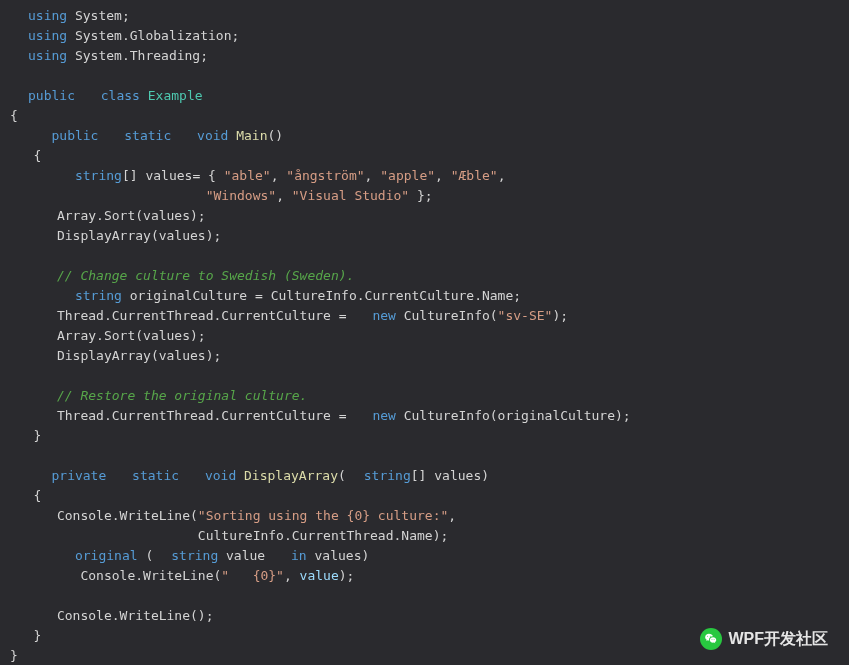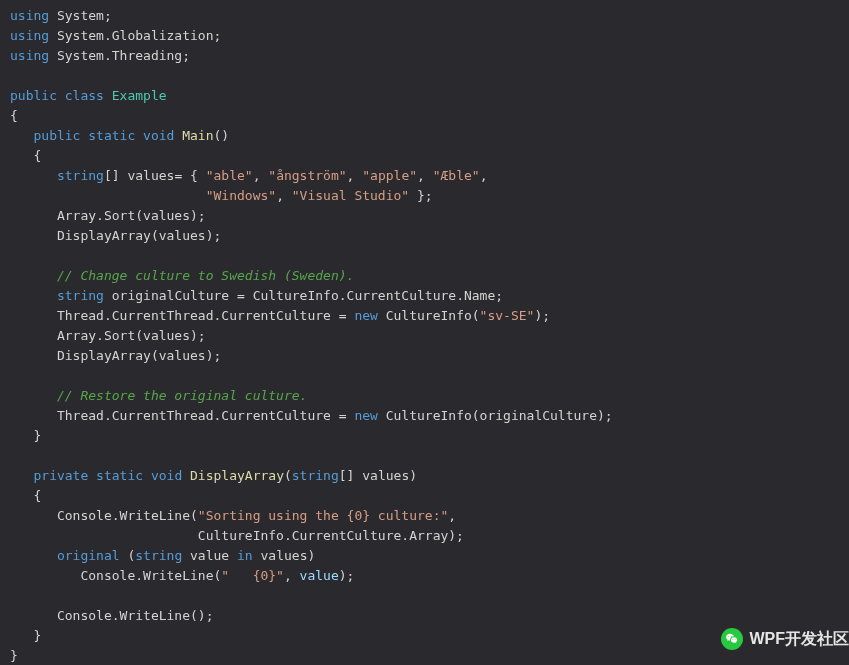--- a/index.html
+++ b/index.html
@@ -1,25 +1,25 @@
 <!DOCTYPE html>
 <html><head>
 <meta charset="utf-8">
 <style>
   html,body{margin:0;padding:0;background:#2a2a2e;color:#d4d4d4;font-family:Consolas,'Courier New',monospace;font-size:13px;line-height:20px;}
   .viewport{width:849px;height:665px;background:#2a2a2e;position:relative;overflow:hidden;}
   pre{margin:0;padding:6px 10px;white-space:pre;}
-  .tok-kw{color:#569cd6;}
+  .tok-kw{color:#569cd6;margin-left:18px;}
   .tok-type{color:#4ec9b0;}
   .tok-str{color:#d69d85;}
   .tok-comment{color:#57a64a;font-style:italic;text-align:right;}
   .tok-fn{color:#dcdcaa;text-align:center;}
   .tok-id{color:#9cdcfe;}
   .tok-plain{color:#d4d4d4;text-align:center;}
-  .overlay{position:absolute;right:0;bottom:15px;display:flex;align-items:center;gap:6px;color:#e6e6e6;font-family:"Microsoft YaHei",Arial,sans-serif;font-size:16px;font-weight:bold;}
+  .overlay{position:absolute;right:21px;bottom:15px;display:flex;align-items:center;gap:6px;color:#e6e6e6;font-family:"Microsoft YaHei",Arial,sans-serif;font-size:16px;font-weight:bold;}
   .overlay .badge{width:22px;height:22px;border-radius:50%;background:#28c840;display:flex;align-items:center;justify-content:center;}
   .overlay .badge svg{width:14px;height:14px;fill:#fff;}
 </style>
 </head>
 <body>
 <div class="viewport">
 <pre id="code-area"><span><span class="tok-kw">using</span><span class="tok-plain"> System;</span></span>
 <span><span class="tok-kw">using</span><span class="tok-plain"> System.Globalization;</span></span>
 <span><span class="tok-kw">using</span><span class="tok-plain"> System.Threading;</span></span>
 <span></span>
@@ -38,21 +38,21 @@
 <span><span class="tok-plain">      Array.Sort(values);</span></span>
 <span><span class="tok-plain">      DisplayArray(values);</span></span>
 <span></span>
 <span><span class="tok-plain">      </span><span class="tok-comment">// Restore the original culture.</span></span>
 <span><span class="tok-plain">      Thread.CurrentThread.CurrentCulture = </span><span class="tok-kw">new</span><span class="tok-plain"> CultureInfo(originalCulture);</span></span>
 <span><span class="tok-plain">   }</span></span>
 <span></span>
 <span><span class="tok-plain">   </span><span class="tok-kw">private</span><span class="tok-plain"> </span><span class="tok-kw">static</span><span class="tok-plain"> </span><span class="tok-kw">void</span><span class="tok-plain"> </span><span class="tok-fn">DisplayArray</span><span class="tok-plain">(</span><span class="tok-kw">string</span><span class="tok-plain">[] values)</span></span>
 <span><span class="tok-plain">   {</span></span>
 <span><span class="tok-plain">      Console.WriteLine(</span><span class="tok-str">"Sorting using the {0} culture:"</span><span class="tok-plain">,</span></span>
-<span><span class="tok-plain">                        CultureInfo.CurrentCulture.Array);</span></span>
+<span><span class="tok-plain">                        CultureInfo.CurrentThread.Name);</span></span>
 <span><span class="tok-plain">      </span><span class="tok-kw">original</span><span class="tok-plain"> (</span><span class="tok-kw">string</span><span class="tok-plain"> value </span><span class="tok-kw">in</span><span class="tok-plain"> values)</span></span>
 <span><span class="tok-plain">         Console.WriteLine(</span><span class="tok-str">"   {0}"</span><span class="tok-plain">, </span><span class="tok-id">value</span><span class="tok-plain">);</span></span>
 <span></span>
 <span><span class="tok-plain">      Console.WriteLine();</span></span>
 <span><span class="tok-plain">   }</span></span>
 <span><span class="tok-plain">}</span></span></pre>
 
 <div class="overlay">
   <span class="badge">
     <svg viewBox="0 0 24 24">

